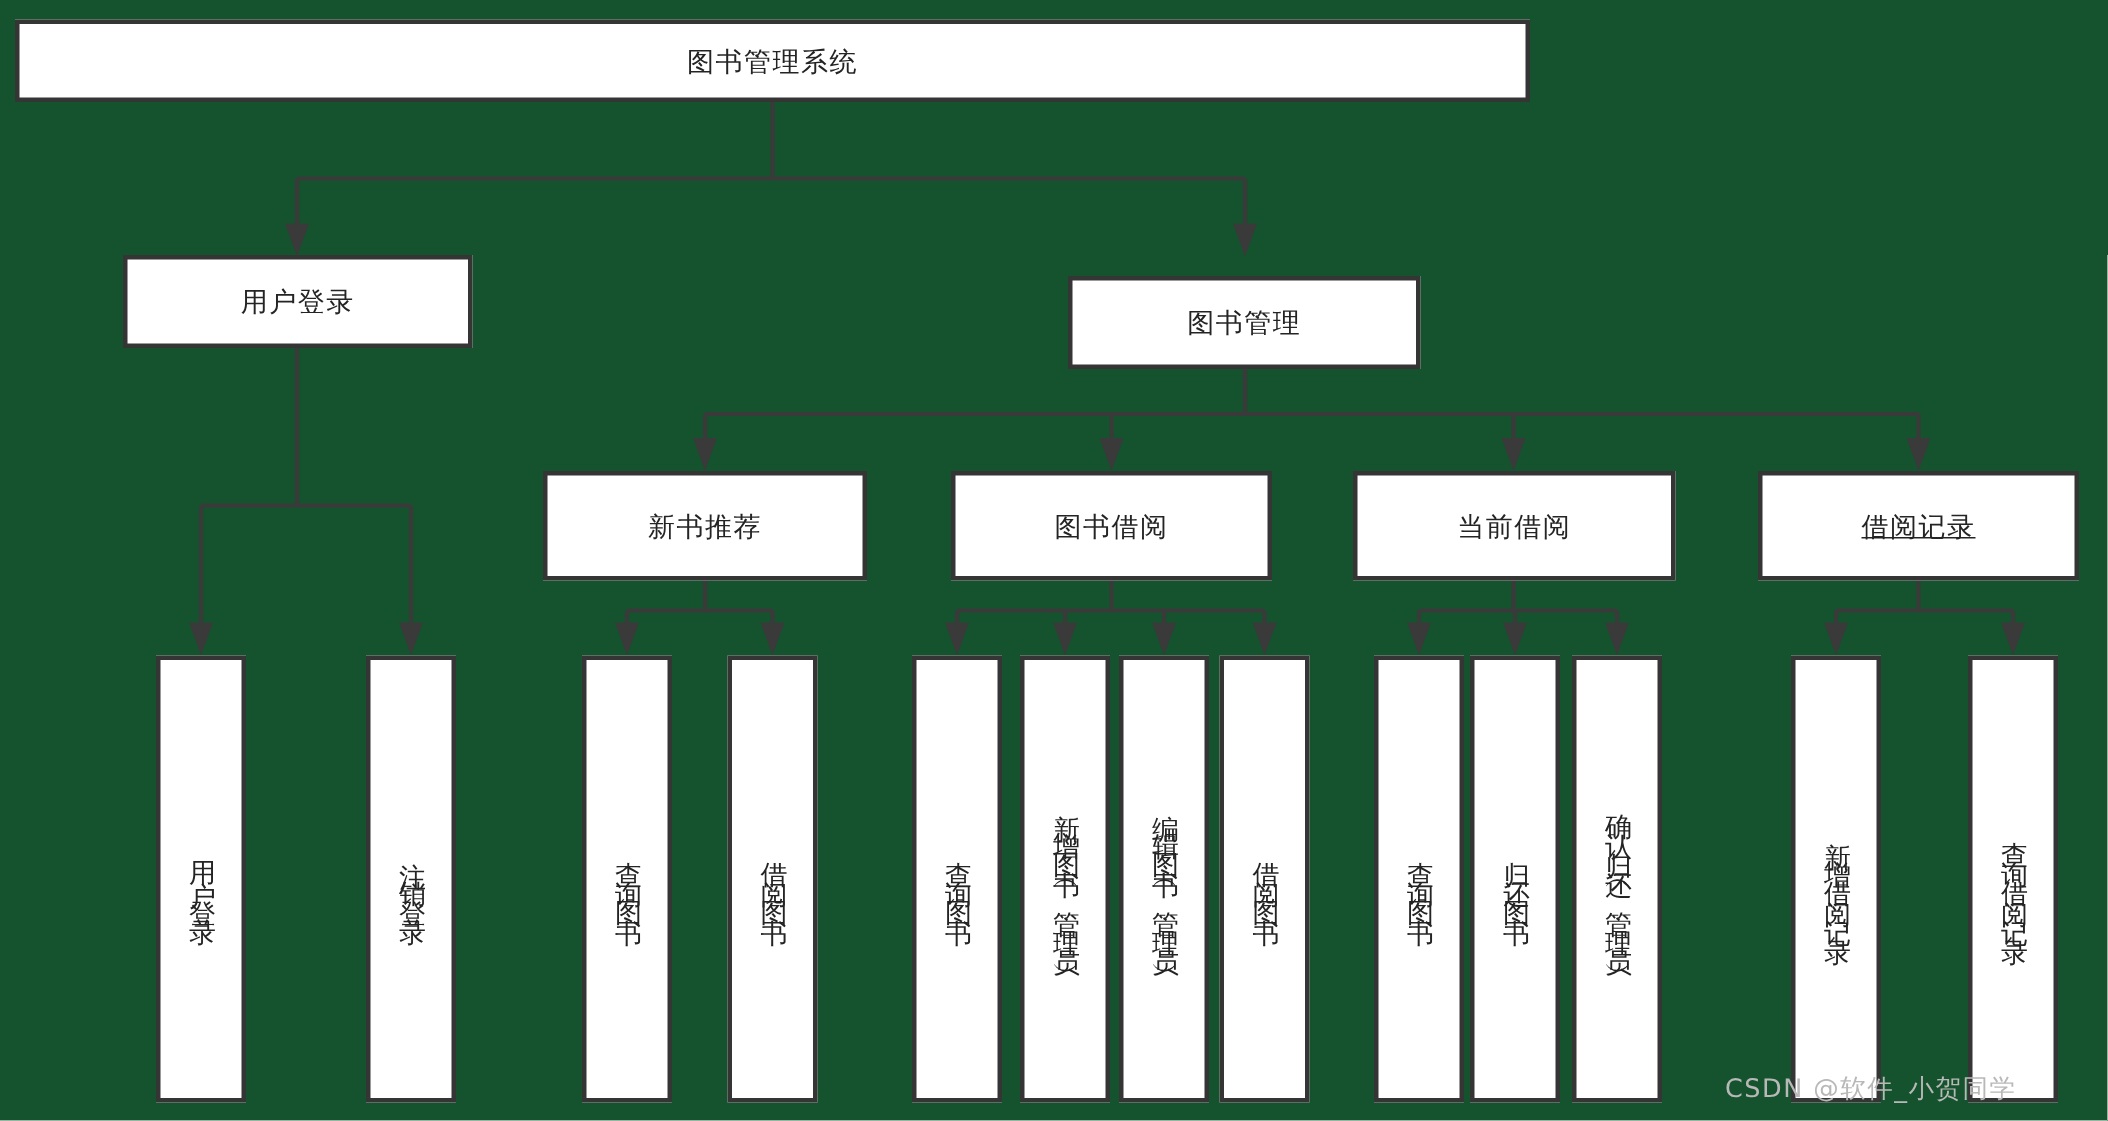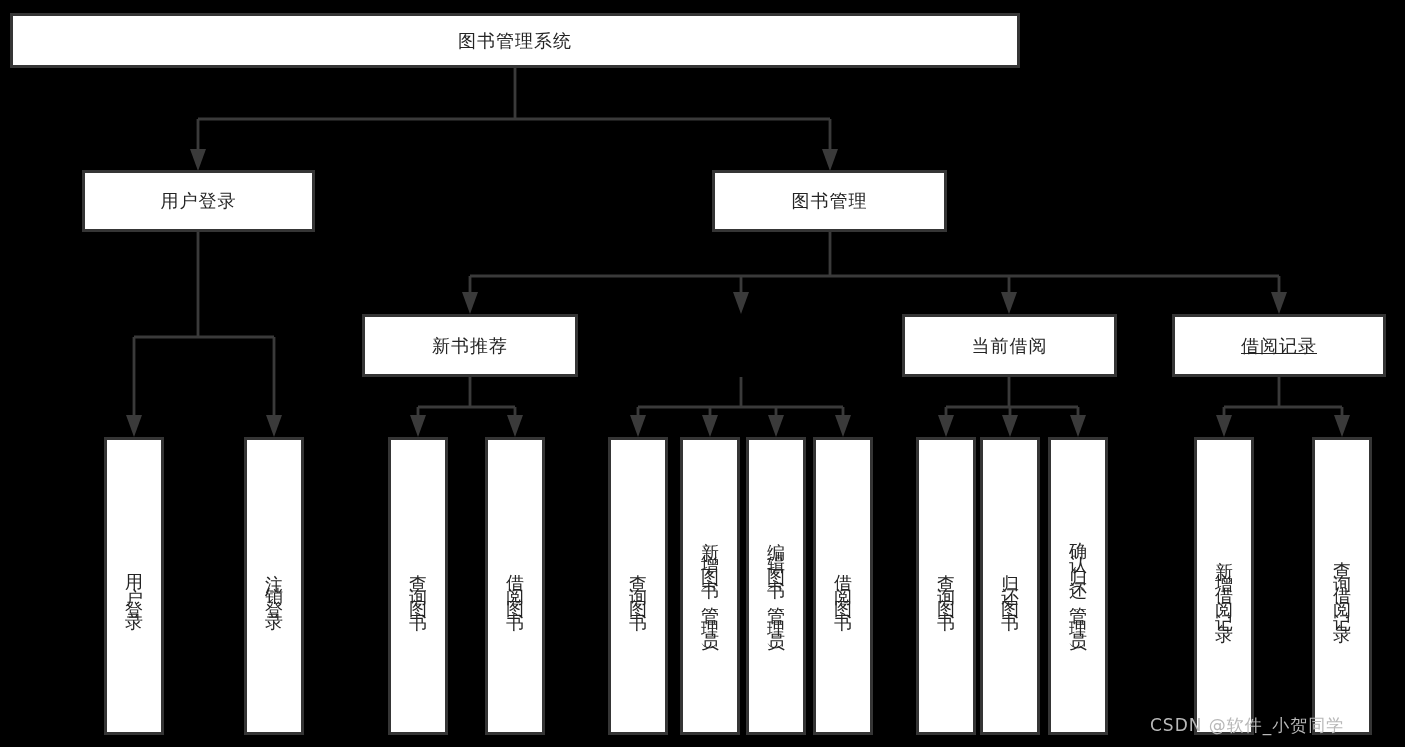--- a/index.html
+++ b/index.html
@@ -5,21 +5,21 @@
   html, body {
     margin: 0;
     padding: 0;
     background: #ffffff;
     font-family: "DejaVu Sans", "Liberation Sans", sans-serif;
   }
   .stage {
     position: relative;
     width: 1405px;
     height: 747px;
-    background: #000000;
+    background: #14532d;
     overflow: hidden;
   }
   .wires {
     position: absolute;
     left: 0;
     top: 0;
     pointer-events: none;
   }
   .node {
     position: absolute;
@@ -28,22 +28,22 @@
     background: #ffffff;
     display: flex;
     align-items: center;
     justify-content: center;
     color: #242424;
     font-size: 18px;
     letter-spacing: 1px;
   }
   .node.root   { left: 10px;  top: 13px;  width: 1010px; height: 55px; }
   .node.l2a    { left: 82px;  top: 170px; width: 233px;  height: 62px; }
-  .node.l2b    { left: 712px; top: 170px; width: 235px;  height: 62px; }
-  .node.l3     { top: 314px;  height: 63px; }
+  .node.l2b    { left: 712px; top: 184px; width: 235px;  height: 62px; }
+  .node.l3     { top: 314px;  height: 73px; }
   .node.l3a    { left: 362px;  width: 216px; }
   .node.l3b    { left: 634px;  width: 214px; }
   .node.l3c    { left: 902px;  width: 215px; text-align: right; }
   .node.l3d    { left: 1172px; width: 214px; text-decoration: underline; }
   .node.leaf   { top: 437px; width: 60px; height: 298px; }
   .leaf .vtxt {
     writing-mode: vertical-rl;
     text-orientation: mixed;
     letter-spacing: 13px;
     line-height: 1;
@@ -119,20 +119,23 @@
   <div class="node l2a">
     <span>用户登录</span>
   </div>
   <div class="node l2b">
     <span>图书管理</span>
   </div>
 
   <div class="node l3 l3a">
     <span>新书推荐</span>
   </div>
+  <div class="node l3 l3b">
+    <span>图书借阅</span>
+  </div>
   <div class="node l3 l3c">
     <span>当前借阅</span>
   </div>
   <div class="node l3 l3d">
     <span>借阅记录</span>
   </div>
 
   <div class="node leaf" style="left:104px">
     <span class="vtxt">用户登录</span>
   </div>

